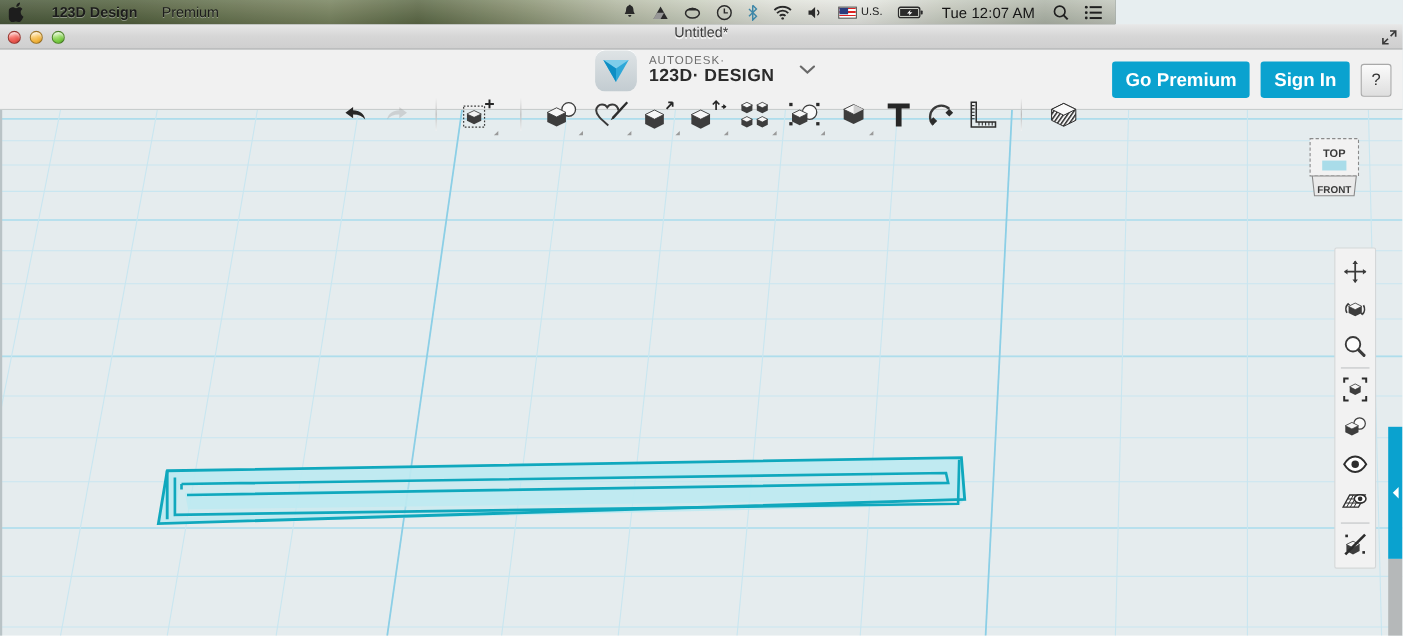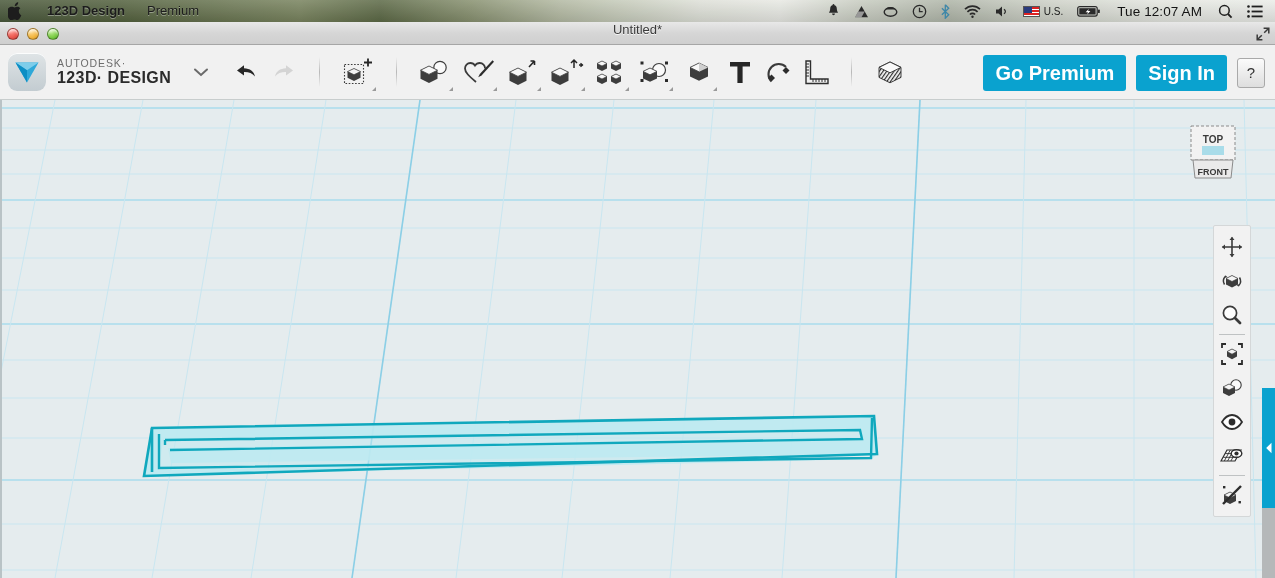--- a/index.html
+++ b/index.html
@@ -6,21 +6,21 @@
   html, body {
     width: 1275px; height: 578px;
     overflow: hidden;
     font-family: "Liberation Sans", sans-serif;
     background: #e7eef0;
   }
 
   
   .menubar {
     position: absolute; top: 0; left: 0;
-    width: 1275px; height: 22px;
+    width: 1014px; height: 22px;
     display: flex; align-items: center;
     background: linear-gradient(to bottom, rgba(60,70,50,0.86), rgba(40,48,34,0.88));
     color: #fff;
     font-size: 12.5px;
     z-index: 100;
     overflow: hidden;
   }
   .menubar-bg {
     position: absolute; inset: 0;
     background:
@@ -102,20 +102,21 @@
   }
 
   
   .toolbar {
     position: absolute; top: 45px; left: 0;
     width: 1275px; height: 55px;
     background: #f1f1f1;
     border-bottom: 1px solid #c8cdcd;
     display: flex; align-items: center;
     z-index: 50;
+    flex-direction: column;
   }
   .brand { display: flex; align-items: center; padding-left: 8px; }
   .brand-logo {
     width: 38px; height: 38px; border-radius: 9px;
     background: linear-gradient(to bottom, #dfe4e6, #c3ccd1);
     display: flex; align-items: center; justify-content: center;
     box-shadow: inset 0 1px 0 rgba(255,255,255,0.9);
   }
   .brand-text { margin-left: 11px; line-height: 1.08; }
   .brand-top { font-size: 10.5px; color: #6d6d6d; letter-spacing: 0.9px; }
@@ -138,21 +139,21 @@
   }
   .sep { width: 1px; height: 30px; background: linear-gradient(to bottom, #f1f1f1, #b8b8b8, #f1f1f1); margin: 0 16px; }
   .tool.disabled { opacity: 0.33; }
 
   .tb-right {
     position: absolute; right: 10px; top: 0; height: 55px;
     display: flex; align-items: center; gap: 10px;
   }
   .btn-blue {
     background: #0aa2cf; color: #fff; font-weight: bold;
-    font-size: 20px; border: none; border-radius: 3px;
+    font-size: 17px; border: none; border-radius: 3px;
     padding: 8px 12px; cursor: pointer; white-space: nowrap;
     line-height: 1;
   }
   .btn-help {
     width: 28px; height: 30px; border-radius: 3px;
     background: linear-gradient(to bottom, #fbfbfb, #dedede);
     border: 1px solid #a9a9a9;
     font-size: 15px; color: #333;
     display: flex; align-items: center; justify-content: center;
     cursor: pointer;

